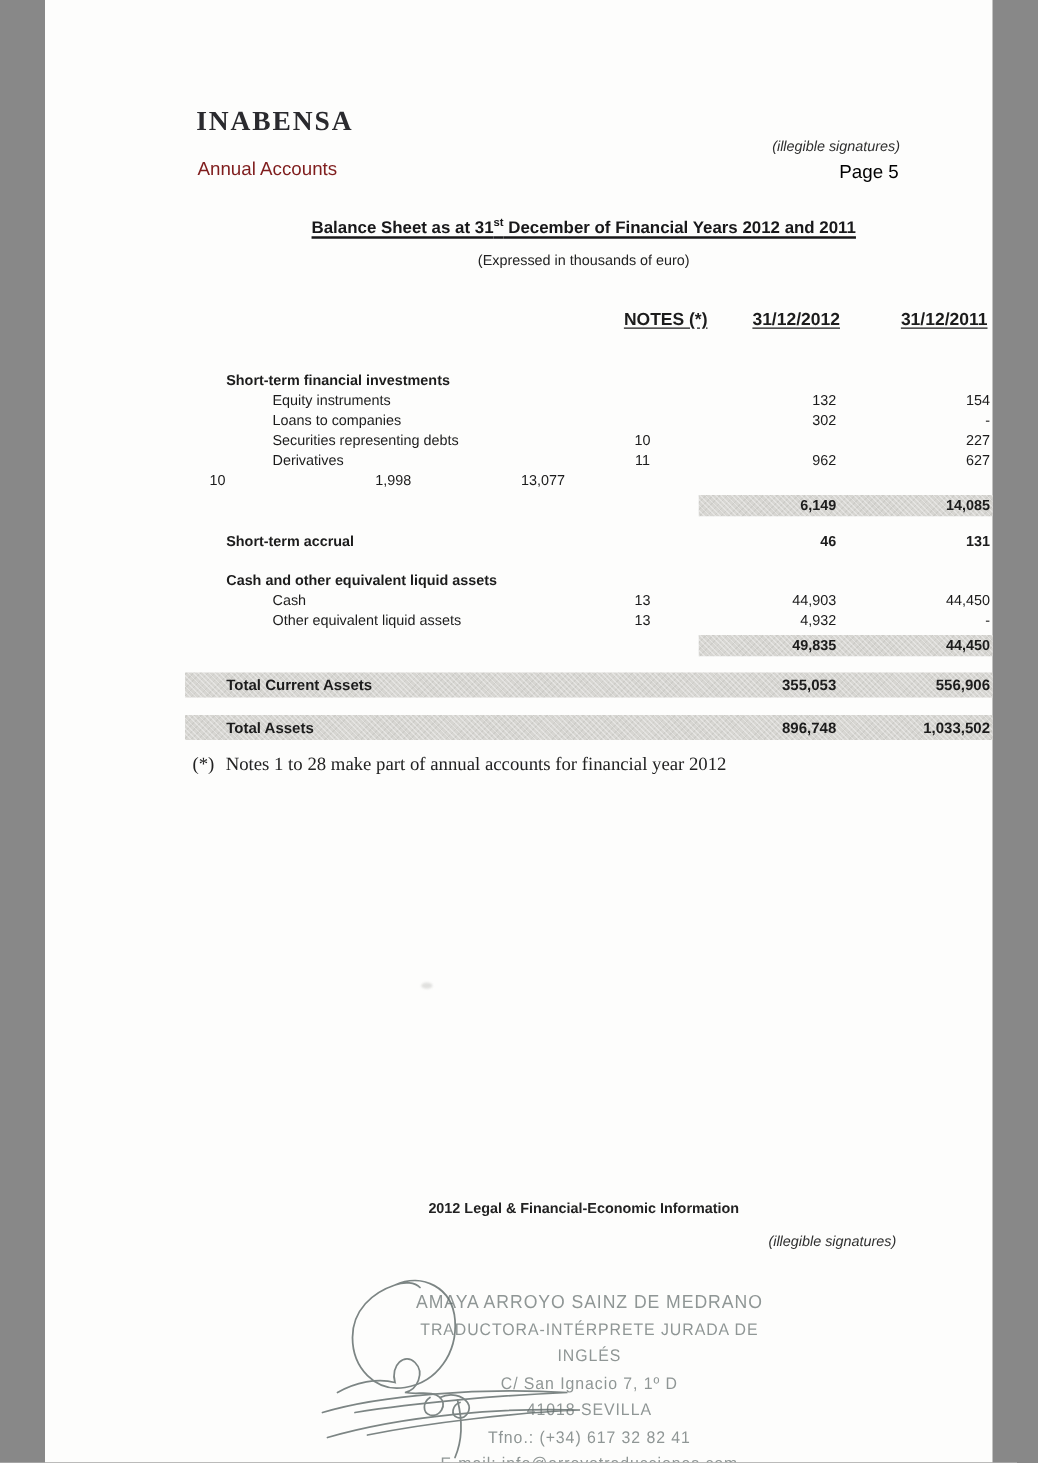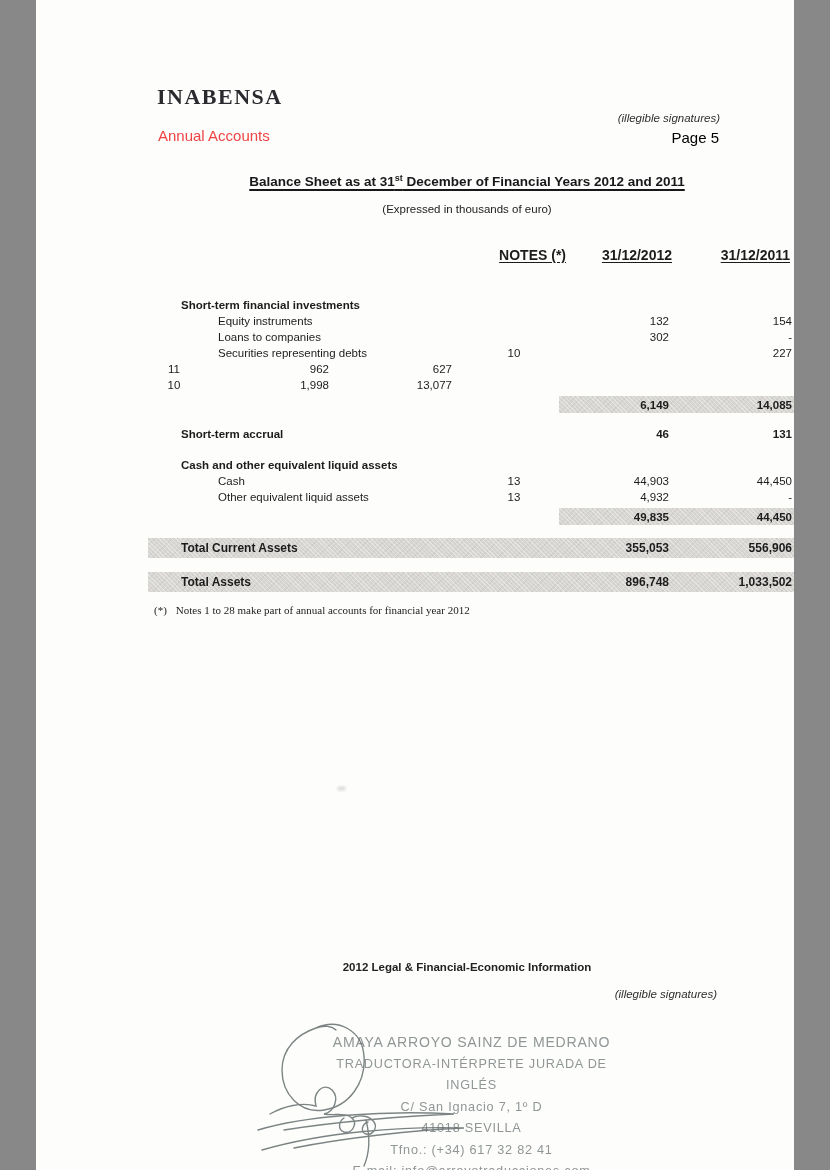--- a/index.html
+++ b/index.html
@@ -16,21 +16,21 @@
 
   
   .logo {
     position:absolute; left:121px; top:84px;
     font-family:"Liberation Serif", serif;
     font-weight:bold; font-size:22px; letter-spacing:1.5px;
     color:#2a2a2e;
   }
   .annual {
     position:absolute; left:122px; top:127px;
-    font-size:15px; color:#ef4444;
+    font-size:15px; color:#7f1d1d;
   }
   .illegible-top {
     position:absolute; right:74px; top:112px;
     font-size:11.5px; font-style:italic; color:#2e2e2e;
   }
   .page-num {
     position:absolute; right:75px; top:129px;
     font-size:15px; color:#000000;
   }
 
@@ -90,21 +90,21 @@
   .row.total {
     height:20px; font-weight:bold; font-size:12px;
     margin-left:12px;
   }
   .row.total .c-label { padding-left:33px; }
 
   
   .footnote {
     position:absolute; left:118px; top:604px;
     font-family:"Liberation Serif", serif;
-    font-size:11px; color:#222;
+    font-size:15px; color:#222;
   }
   .footnote .marker { margin-right:9px; }
 
   
   .footer-center {
     position:absolute; left:100px; top:961px; width:662px;
     text-align:center; font-weight:bold; font-size:11.5px; color:#222;
   }
   .illegible-bottom {
     position:absolute; right:77px; top:988px;
@@ -174,20 +174,21 @@
       <div class="c-v1">302</div>
       <div class="c-v2">-</div>
     </div>
     <div class="row item">
       <div class="c-label">Securities representing debts</div>
       <div class="c-notes">10</div>
       <div class="c-v1"></div>
       <div class="c-v2">227</div>
     </div>
     <div class="row item">
+      <div class="c-label">Derivatives</div>
       <div class="c-notes">11</div>
       <div class="c-v1">962</div>
       <div class="c-v2">627</div>
     </div>
     <div class="row item">
       <div class="c-notes">10</div>
       <div class="c-v1">1,998</div>
       <div class="c-v2">13,077</div>
     </div>
     <div class="gap3"></div>

